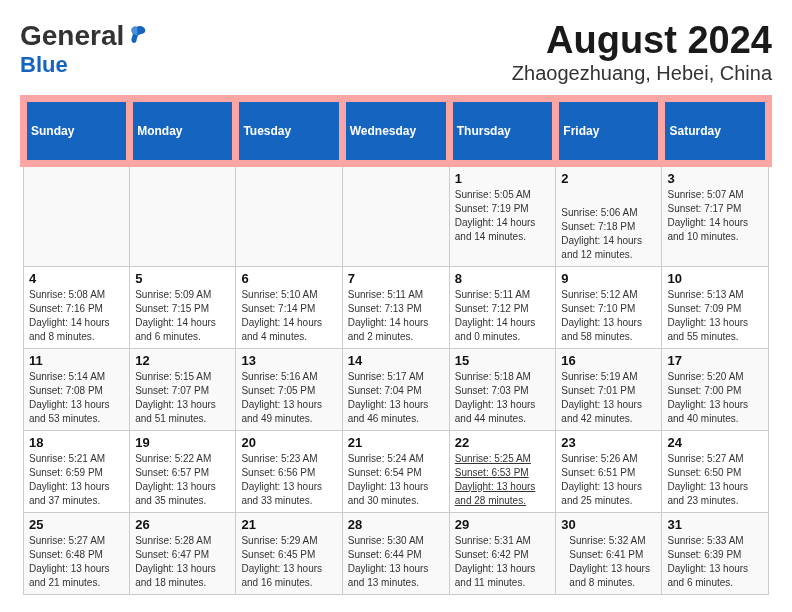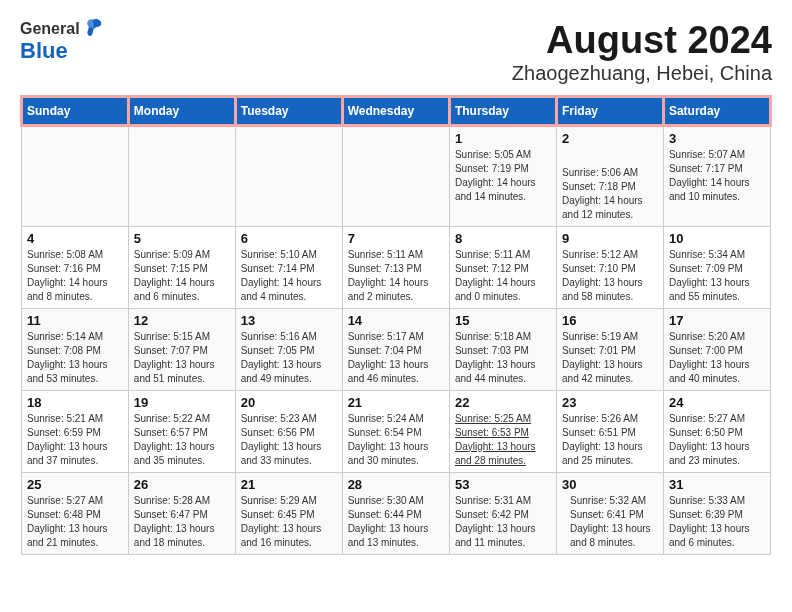--- a/index.html
+++ b/index.html
@@ -30,25 +30,25 @@
       color: #333;
     }
     .calendar {
       width: 100%;
       border-collapse: collapse;
       font-size: 11px;
     }
     .calendar th {
       background: #1565C0;
       color: #fff;
-      padding: 6px 4px;
+      padding: 22px 4px;
       text-align: left;
       font-size: 12px;
       font-weight: bold;
-      border: 3px solid #fca5a5;
+      border: 7px solid #fca5a5;
     }
     .calendar td {
       border: 1px solid #ccc;
       vertical-align: top;
       padding: 4px 5px;
       width: 108px;
       min-height: 80px;
       height: 80px;
     }
     .calendar tr:nth-child(odd) td {
@@ -70,21 +70,21 @@
       line-height: 1.4;
     }
     .empty-cell {
       background: #f9f9f9 !important;
     }
     .logo-wrapper {
       display: flex;
       align-items: center;
     }
     .logo-general {
-      font-size: 16px;
+      font-size: 28px;
       font-weight: bold;
       color: #333;
     }
     .logo-blue {
       font-size: 22px;
       font-weight: bold;
       color: #1565C0;
     }
     
   </style>
@@ -188,21 +188,21 @@
         </td>
         <td>
           <span class="day-num">9</span>
           <div class="day-detail" style="white-space: pre-line;">Sunrise: 5:12 AM
 Sunset: 7:10 PM
 Daylight: 13 hours
 and 58 minutes.</div>
         </td>
         <td>
           <span class="day-num">10</span>
-          <div class="day-detail" style="white-space: pre-line;">Sunrise: 5:34 AM
+          <div class="day-detail" style="white-space: pre-line;">Sunrise: 5:13 AM
 Sunset: 7:09 PM
 Daylight: 13 hours
 and 55 minutes.</div>
         </td>
       </tr>
       <tr>
         <td>
           <span class="day-num">11</span>
           <div class="day-detail" style="white-space: pre-line;">Sunrise: 5:14 AM
 Sunset: 7:08 PM
@@ -326,21 +326,21 @@
 and 16 minutes.</div>
         </td>
         <td>
           <span class="day-num">28</span>
           <div class="day-detail" style="white-space: pre-line;">Sunrise: 5:30 AM
 Sunset: 6:44 PM
 Daylight: 13 hours
 and 13 minutes.</div>
         </td>
         <td>
-          <span class="day-num">53</span>
+          <span class="day-num">29</span>
           <div class="day-detail" style="white-space: pre-line;">Sunrise: 5:31 AM
 Sunset: 6:42 PM
 Daylight: 13 hours
 and 11 minutes.</div>
         </td>
         <td>
           <span class="day-num">30</span>
           <div class="day-detail" style="white-space: pre-line; margin-left: 8px;">Sunrise: 5:32 AM
 Sunset: 6:41 PM
 Daylight: 13 hours

